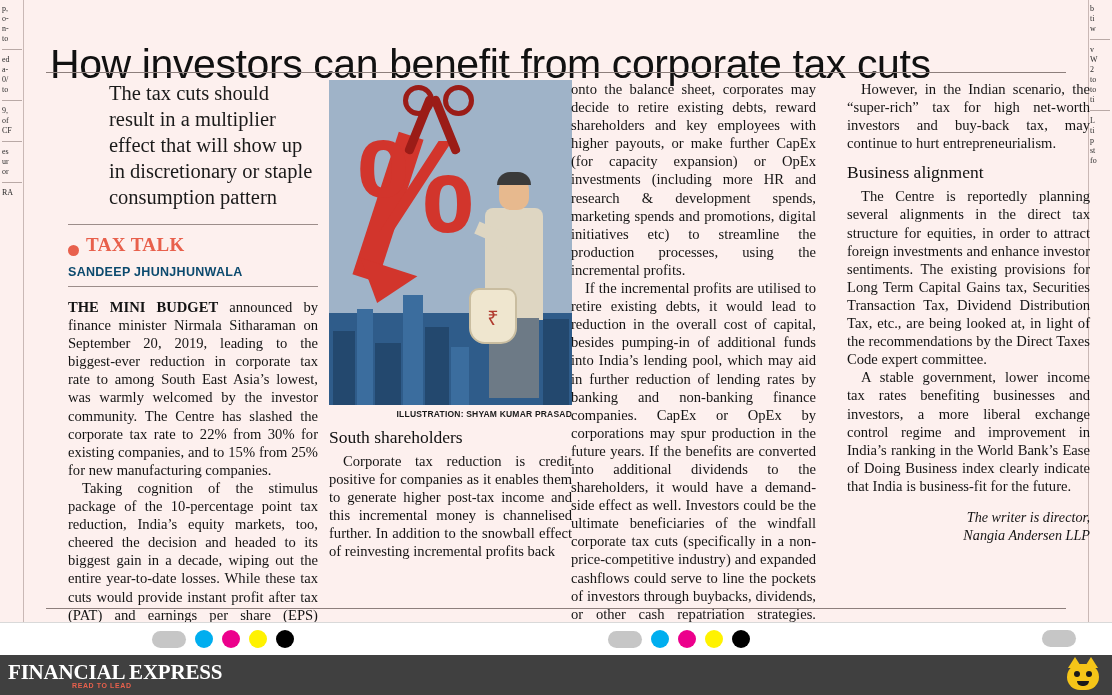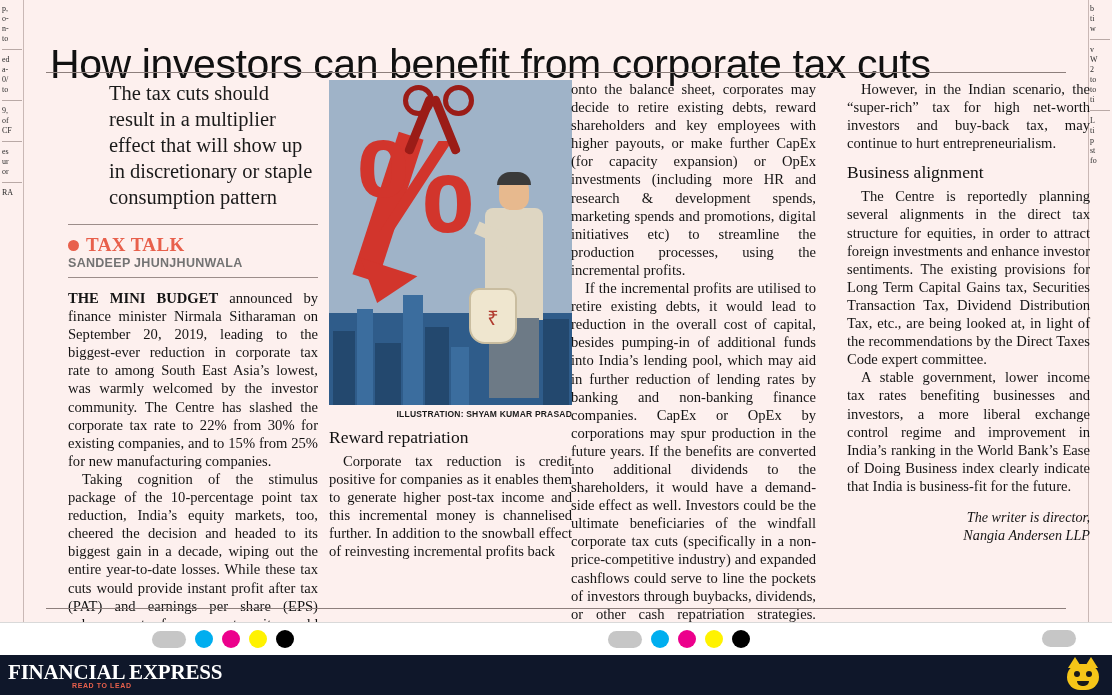--- a/index.html
+++ b/index.html
@@ -97,41 +97,42 @@
     line-height: 26px;
     color: #1a1a1a;
     margin-left: 41px;
   }
   .rule-thin {
     border-top: 1px solid #9c8d8a;
     margin: 14px 0 9px 0;
   }
   .taxtalk {
     display: flex;
-    align-items: center;
+    align-items: flex-end;
     gap: 7px;
     color: #e8604c;
     font-family: "Liberation Serif", serif;
     font-size: 19px;
     letter-spacing: 0.4px;
     font-weight: 700;
   }
   .dot {
     width: 11px;
     height: 11px;
     border-radius: 50%;
     background: #e8604c;
     display: inline-block;
   }
   .byline {
     font-family: "Liberation Sans", sans-serif;
     font-size: 12.5px;
     letter-spacing: 0.3px;
     font-weight: 700;
-    color: #737373;
+    color: #0c4a6e;
+    margin-top: 9px;
   }
   .rule-byline {
     border-top: 1px solid #9c8d8a;
     margin: 7px 0 11px 0;
   }
   .body {
     font-family: "Liberation Serif", serif;
     font-size: 14.6px;
     line-height: 18.1px;
     text-align: justify;
@@ -340,21 +341,21 @@
   .sw.black { background: #000000; }
   .sw.graysm { width: 34px; height: 17px; border-radius: 9px; background: #c6c6c6; }
 
   
   .footer {
     position: absolute;
     left: 0;
     top: 655px;
     width: 1112px;
     height: 40px;
-    background: #0f172a;
+    background: #404040;
     color: #ffffff;
   }
   .fe-logo {
     position: absolute;
     left: 8px;
     top: 5px;
     font-family: "Liberation Serif", serif;
     font-size: 21px;
     letter-spacing: -0.2px;
     font-weight: 700;
@@ -522,21 +523,21 @@
         <div class="arm"></div>
         <div class="bag">
             <span>₹</span>
           </div>
       </div>
       <div class="illo-caption">ILLUSTRATION: SHYAM KUMAR PRASAD</div>
     </div>
 
     <div class="col2">
       <div class="body">
-        <div class="subhead">Reward repatriation</div>
+        <div class="subhead">South shareholders</div>
         <p class="ind">Corporate tax reduction is credit positive for companies as it enables them to generate higher post-tax income and this incremental money is channelised further. In addition to the snowball effect of reinvesting incremental profits back</p>
       </div>
     </div>
 
     <div class="col3">
       <div class="body">
         <p>onto the balance sheet, corporates may decide to retire existing debts, reward shareholders and key employees with higher payouts, or make further CapEx (for capacity expansion) or OpEx investments (including more HR and research &amp; development spends, marketing spends and promotions, digital initiatives etc) to streamline the production processes, using the incremental profits.</p>
         <p class="ind">If the incremental profits are utilised to retire existing debts, it would lead to reduction in the overall cost of capital, besides pumping-in of additional funds into India’s lending pool, which may aid in further reduction of lending rates by banking and non-banking finance companies. CapEx or OpEx by corporations may spur production in the future years. If the benefits are converted into additional dividends to the shareholders, it would have a demand-side effect as well. Investors could be the ultimate beneficiaries of the windfall corporate tax cuts (specifically in a non-price-competitive industry) and expanded cashflows could serve to line the pockets of investors through buybacks, dividends, or other cash repatriation strategies. Assuming the fair value P/E multiple of companies remains unchanged, any increase in profits would result in a corresponding</p>
       </div>
     </div>

